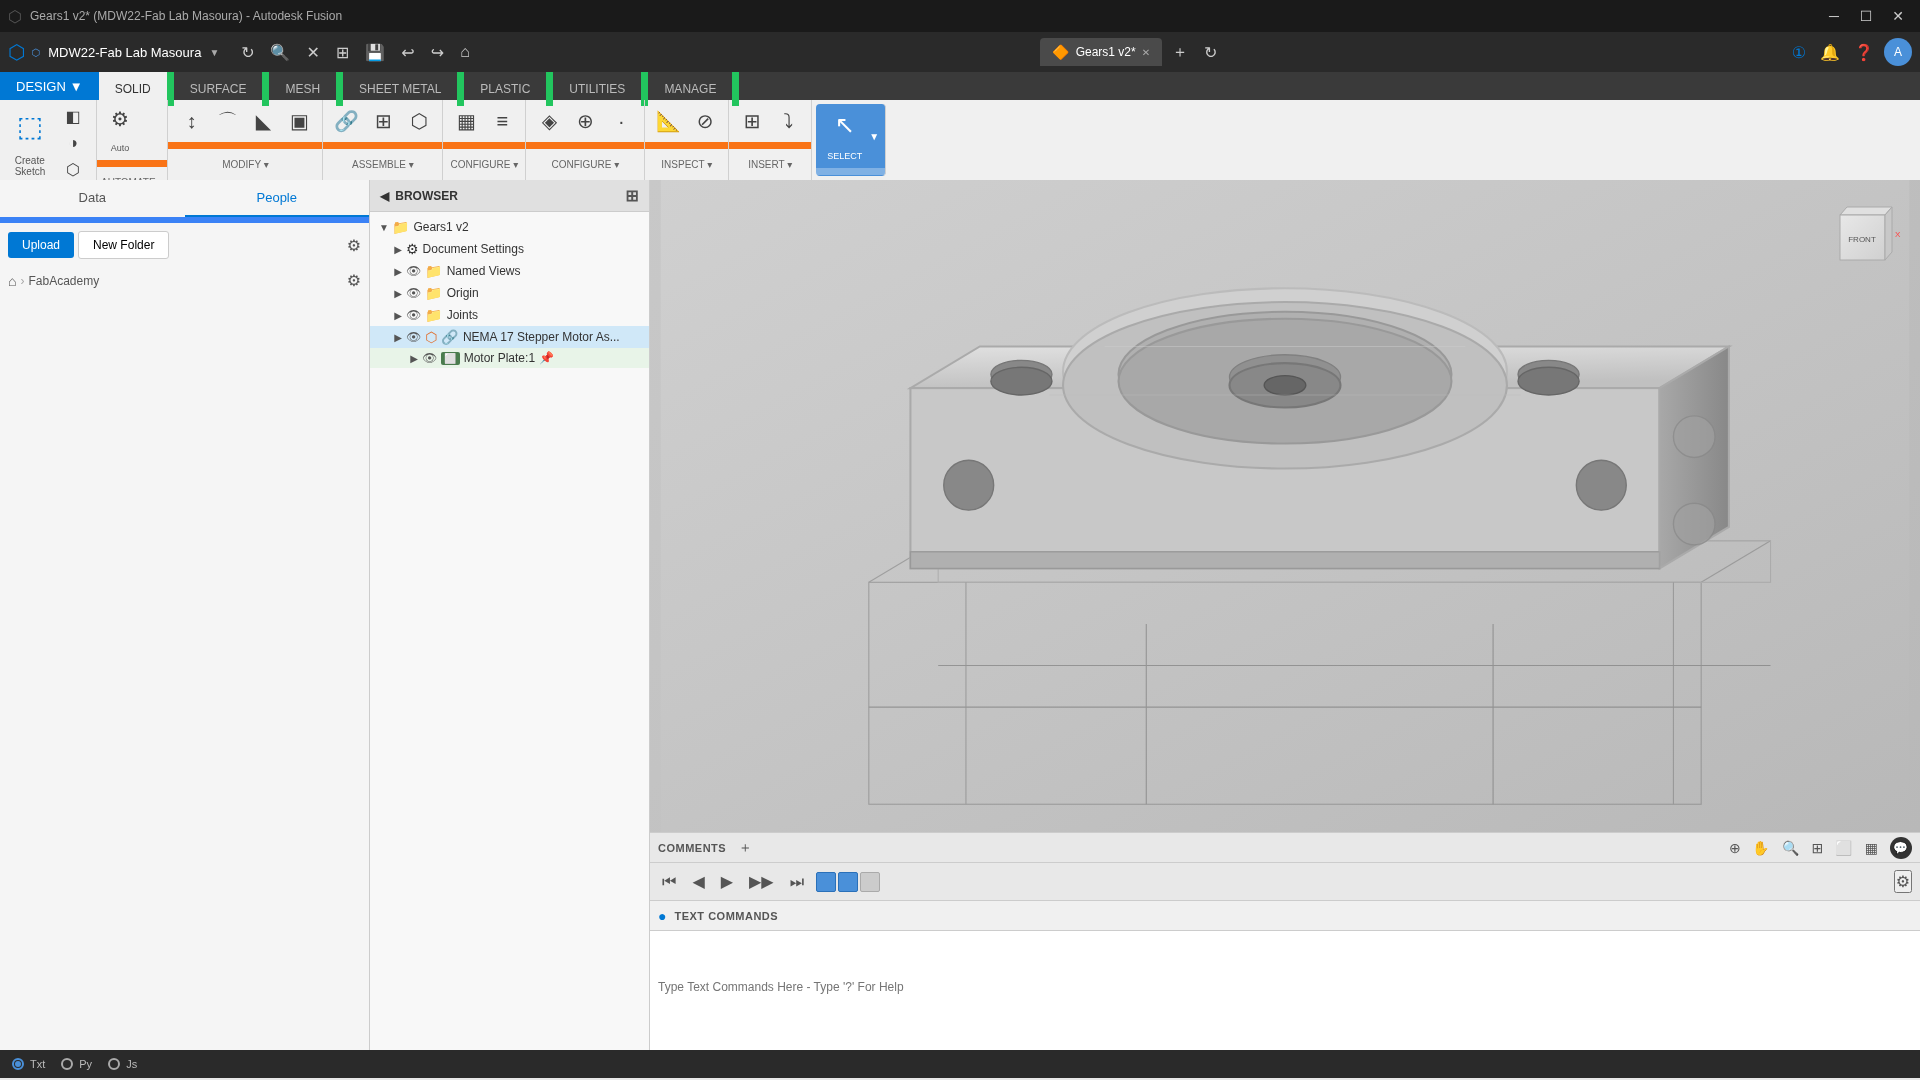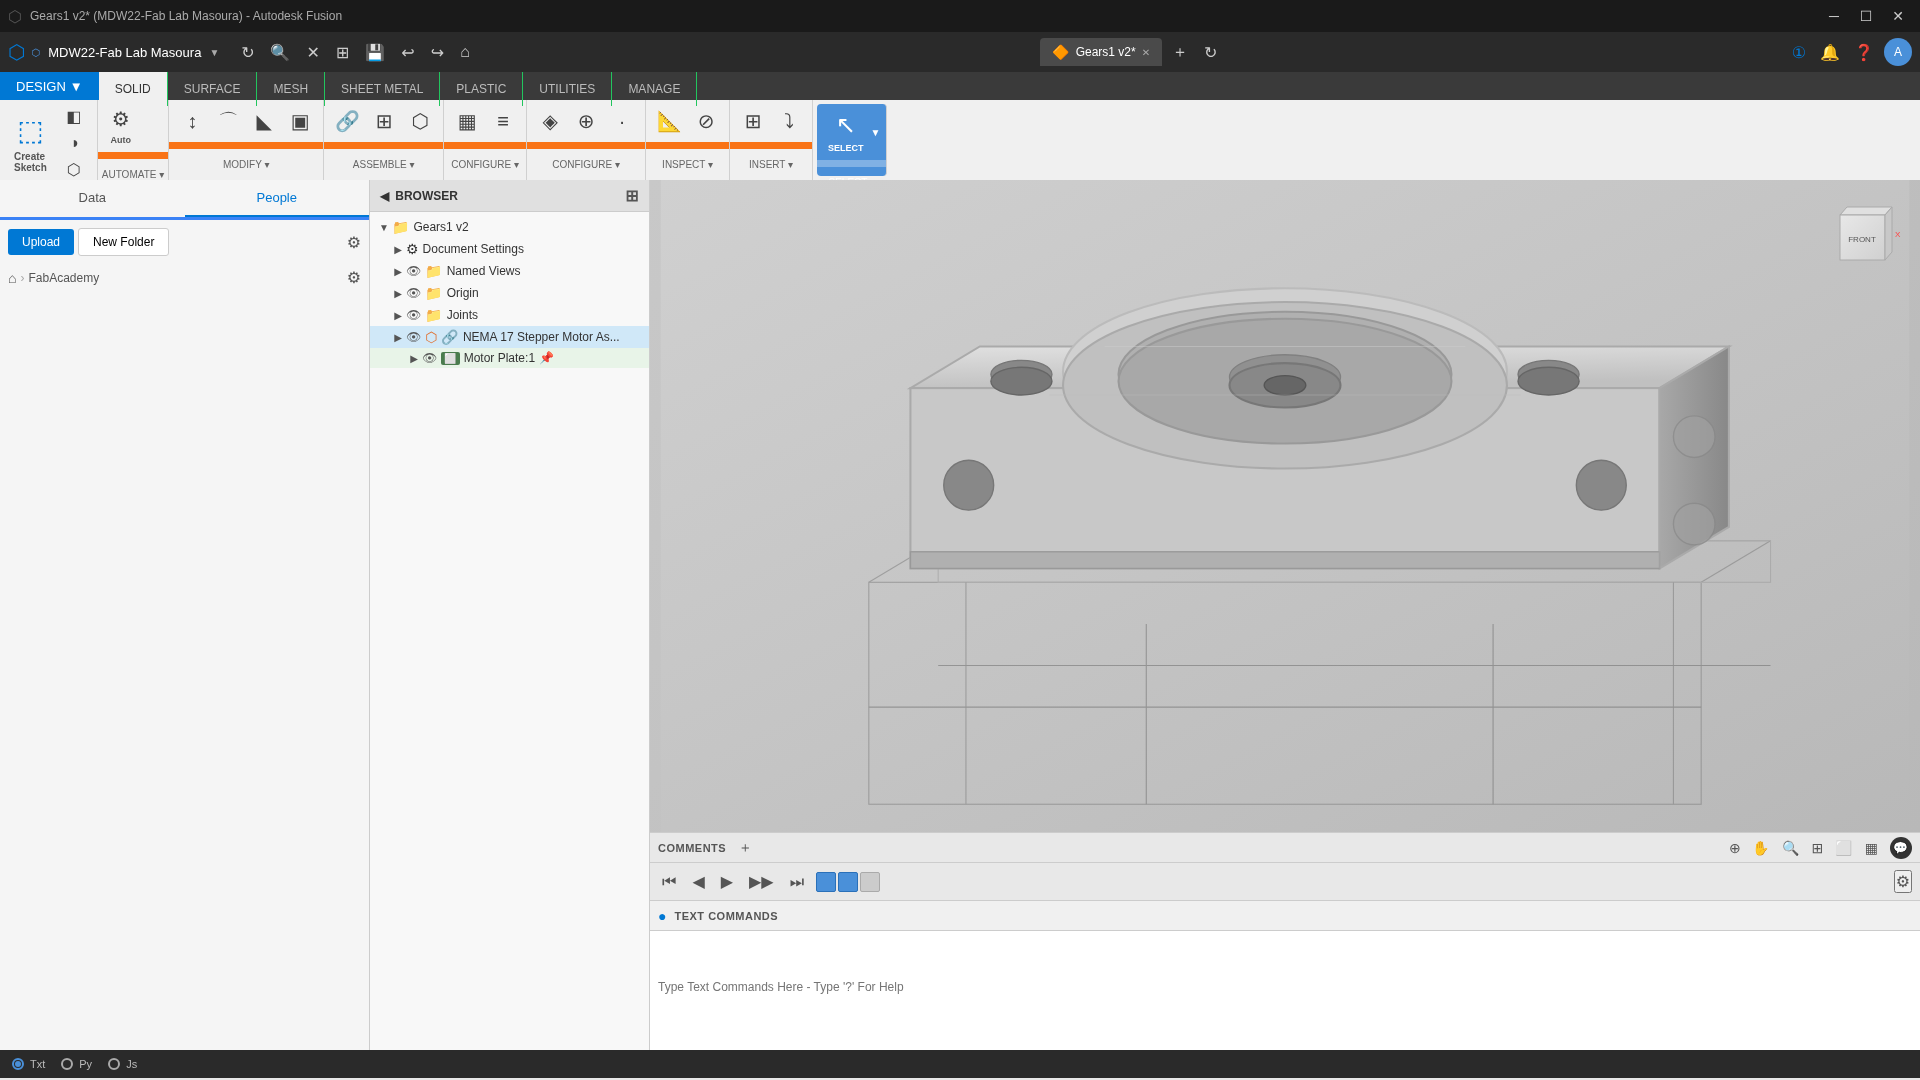--- a/index.html
+++ b/index.html
@@ -76,41 +76,41 @@
       display: flex;
       background: #3a3a3a;
       height: 28px;
     }
     #ribbon-tabs .rtab {
       padding: 17px 16px;
       color: #bbb;
       cursor: pointer;
       font-size: 12px;
       display: flex; align-items: center;
-      border-right: 1px solid #22c55e;
+      border-right: 7px solid #22c55e;
     }
     #ribbon-tabs .rtab.active { background: #f0f0f0; color: #333; font-weight: 500; }
 
     
     #main {
       display: flex;
       height: calc(1080px - 32px - 40px - 108px - 30px);
     }
 
     
     #left-panel {
       width: 370px;
       background: #f5f5f5;
       border-right: 1px solid #ccc;
       display: flex;
       flex-direction: column;
     }
     #panel-tabs {
       display: flex;
-      border-bottom: 3px solid #3b82f6;
+      border-bottom: 6px solid #3b82f6;
     }
     #panel-tabs .ptab {
       flex: 1; text-align: center; padding: 10px;
       cursor: pointer; font-size: 13px; color: #555;
       border-bottom: 2px solid transparent;
     }
     #panel-tabs .ptab.active { color: #0078d4; border-bottom: 2px solid #0078d4; }
     #panel-actions {
       display: flex; align-items: center; padding: 8px;
       gap: 4px;
@@ -360,21 +360,21 @@
       padding: 10px 4px;
       border-top: 7px solid #f97316;
     }
     .rb {
       display: flex; flex-direction: column;
       align-items: center; justify-content: center;
       padding: 3px 5px; cursor: pointer;
       border-radius: 3px; min-width: 34px;
     }
     .rb .icon { font-size: 20px; color: #444; }
-    .rb .lbl { font-size: 9px; color: #555; white-space: nowrap; margin-top: 4px; font-weight: bold; }
+    .rb .lbl { font-size: 9px; color: #555; white-space: nowrap; margin-top: 12px; }
     .rb.large { min-width: 48px; padding: 4px 8px; }
     .rb.large .icon { font-size: 28px; color: #0078d4; }
     .rb.large .lbl { font-size: 10px; }
     .rb.selected { background: #4a90d9; color: white; }
     .rb.selected .icon, .rb.selected .lbl { color: white; }
 
     
     #viewport-container {
       display: flex;
       flex: 1;

